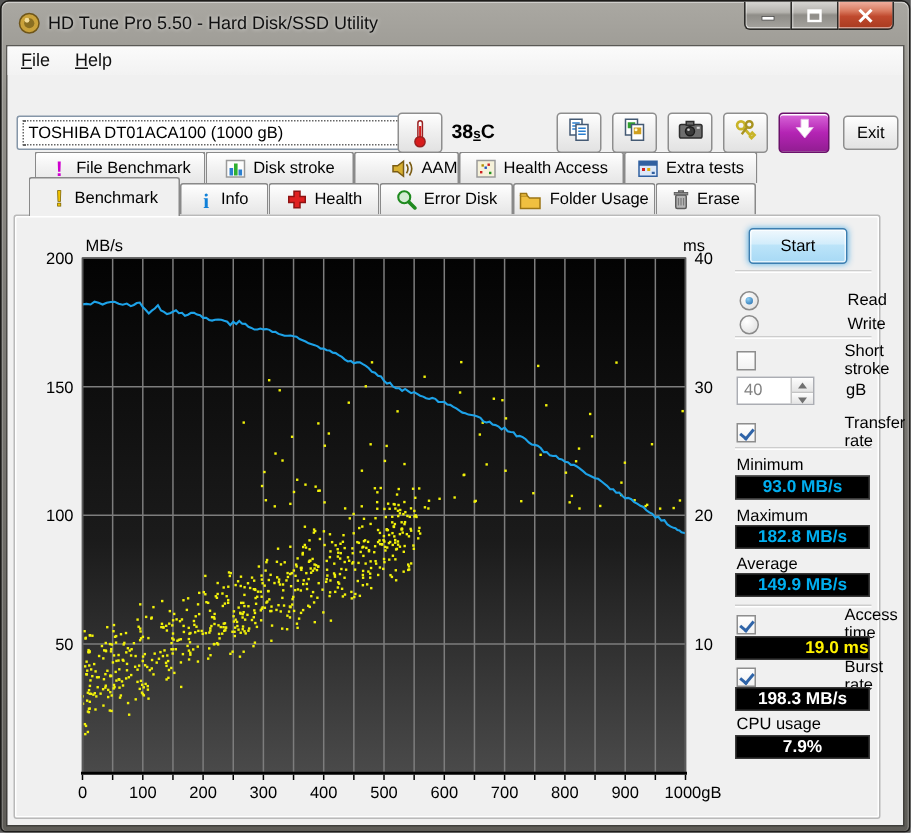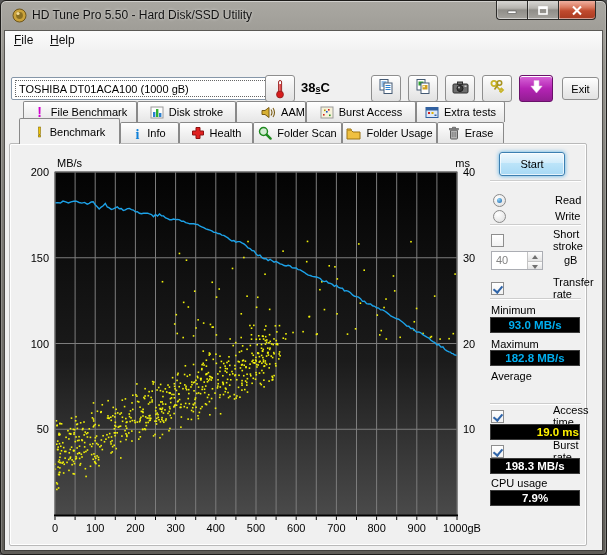--- a/index.html
+++ b/index.html
@@ -56,21 +56,21 @@
     background:linear-gradient(#f0f8fd,#d1ecfb 45%,#bce4f9 46%,#a7d9f5);font-size:11px;color:#000;
     display:flex;align-items:center;justify-content:center;box-shadow:0 0 4px rgba(70,170,230,.9), inset 0 0 0 1px rgba(255,255,255,.7);}
   .row{position:absolute;left:2px;height:14px;display:flex;align-items:center;}
   .radio{width:13px;height:13px;border-radius:50%;border:1px solid #8a8a8a;background:radial-gradient(circle at 35% 30%,#ffffff,#dcdcdc);flex:none;}
   .radio.sel{position:relative;}
   .radio.sel::after{content:"";position:absolute;left:3px;top:3px;width:5px;height:5px;border-radius:50%;
     background:radial-gradient(circle at 35% 30%,#8ed0f5,#1f66a8);}
   .cb{width:13px;height:13px;border:1px solid #8e8e8e;background:linear-gradient(#ffffff,#f2f2f2);flex:none;position:relative;}
   .cb.checked::after{content:"";position:absolute;left:3px;top:1px;width:4px;height:7px;
     border-right:2px solid #2f64a8;border-bottom:2px solid #2f64a8;transform:rotate(40deg);}
-  .rlabel{margin-left:5px;padding-left:44px;}
+  .rlabel{margin-left:15px;padding-left:44px;}
   .plabel{position:absolute;left:2px;height:13px;}
   .vbox{position:absolute;left:1px;width:90px;height:16px;background:#000;border:1px solid #3a3a3a;
     font-size:11.5px;font-weight:bold;text-align:center;line-height:14px;}
   .cyan{color:#00aeef;} .yel{color:#fff200;text-align:right;} .wht{color:#ffffff;}
   .spin{position:absolute;left:2px;top:107px;width:52px;height:19px;background:#fff;border:1px solid #abadb3;}
   .spin .val{position:absolute;left:4px;top:2px;font-size:11px;color:#838383;}
   .spin .ud{position:absolute;right:0;top:0;width:15px;height:17px;border-left:1px solid #c4c4c4;}
   .spin .ud div{height:8.5px;background:linear-gradient(#fdfdfd,#e4e4e4);position:relative;}
   .spin .ud div+div{border-top:1px solid #c4c4c4;}
   .spin .ud div::after{content:"";position:absolute;left:4px;width:0;height:0;border-left:3px solid transparent;border-right:3px solid transparent;}
@@ -211,21 +211,21 @@
           <span class="ticon">
             <svg width="14" height="13" viewBox="0 0 14 13">
               <rect x="1" y="1" width="12" height="11" fill="#f6f2da" stroke="#9a9a9a"></rect>
               <rect x="3" y="8" width="1.6" height="1.6" fill="#d02020"></rect>
               <rect x="6" y="5" width="1.6" height="1.6" fill="#2050c0"></rect>
               <rect x="9" y="8.5" width="1.6" height="1.6" fill="#209020"></rect>
               <rect x="8" y="3" width="1.6" height="1.6" fill="#d02020"></rect>
               <rect x="4" y="3.5" width="1.6" height="1.6" fill="#b09000"></rect>
             </svg>
           </span>
-          <span>Burst Access</span>
+          <span>Health Access</span>
         </div>
         <div class="tab r1" style="left: 411px; width: 89px;">
           <span class="ticon">
             <svg width="14" height="13" viewBox="0 0 14 13">
               <rect x="1" y="1.5" width="12" height="10" fill="#dce8f8" stroke="#3060a0"></rect>
               <rect x="1" y="1.5" width="12" height="3" fill="#3060a0"></rect>
               <rect x="3" y="6" width="2" height="2" fill="#d02020"></rect>
               <rect x="6.5" y="6" width="2" height="2" fill="#e0b000"></rect>
               <rect x="9.5" y="8.5" width="2" height="1.5" fill="#3060a0"></rect>
             </svg>
@@ -256,21 +256,21 @@
           </span>
           <span>Health</span>
         </div>
         <div class="tab r2" style="left: 248px; width: 89px;">
           <span class="ticon">
             <svg width="14" height="14" viewBox="0 0 14 14">
               <circle cx="5.5" cy="5.5" r="4" fill="#d4ecd4" stroke="#1f8a1f" stroke-width="1.4"></circle>
               <line x1="8.6" y1="8.6" x2="12.6" y2="12.6" stroke="#1f8a1f" stroke-width="2.4" stroke-linecap="round"></line>
             </svg>
           </span>
-          <span>Folder Scan</span>
+          <span>Error Disk</span>
         </div>
         <div class="tab r2" style="left: 337px; width: 95px;">
           <span class="ticon">
             <svg width="15" height="13" viewBox="0 0 15 13">
               <path d="M1 3.5 L5.5 3.5 L7 5 L14 5 L14 12 L1 12 Z" fill="#f0c040" stroke="#9c7514"></path>
               <path d="M1 3.5 L1 2 L5 2 L5.5 3.5" fill="#f0c040" stroke="#9c7514"></path>
             </svg>
           </span>
           <span>Folder Usage</span>
         </div>
@@ -1138,20 +1138,21 @@
 
         <div class="psep" style="top:154px"></div>
 
         <div class="plabel" style="top:160px">Minimum</div>
         <div class="vbox cyan" style="top:173px">93.0 MB/s</div>
 
         <div class="plabel" style="top:194px">Maximum</div>
         <div class="vbox cyan" style="top:206px">182.8 MB/s</div>
 
         <div class="plabel" style="top:226px">Average</div>
+        <div class="vbox cyan" style="top:238px">149.9 MB/s</div>
 
         <div class="psep" style="top:259px"></div>
 
         <div class="row" style="top:265px">
           <span class="cb checked"></span>
           <span class="rlabel">Access time</span>
         </div>
         <div class="vbox yel" style="top:280px">19.0 ms</div>
 
         <div class="row" style="top:300px">

